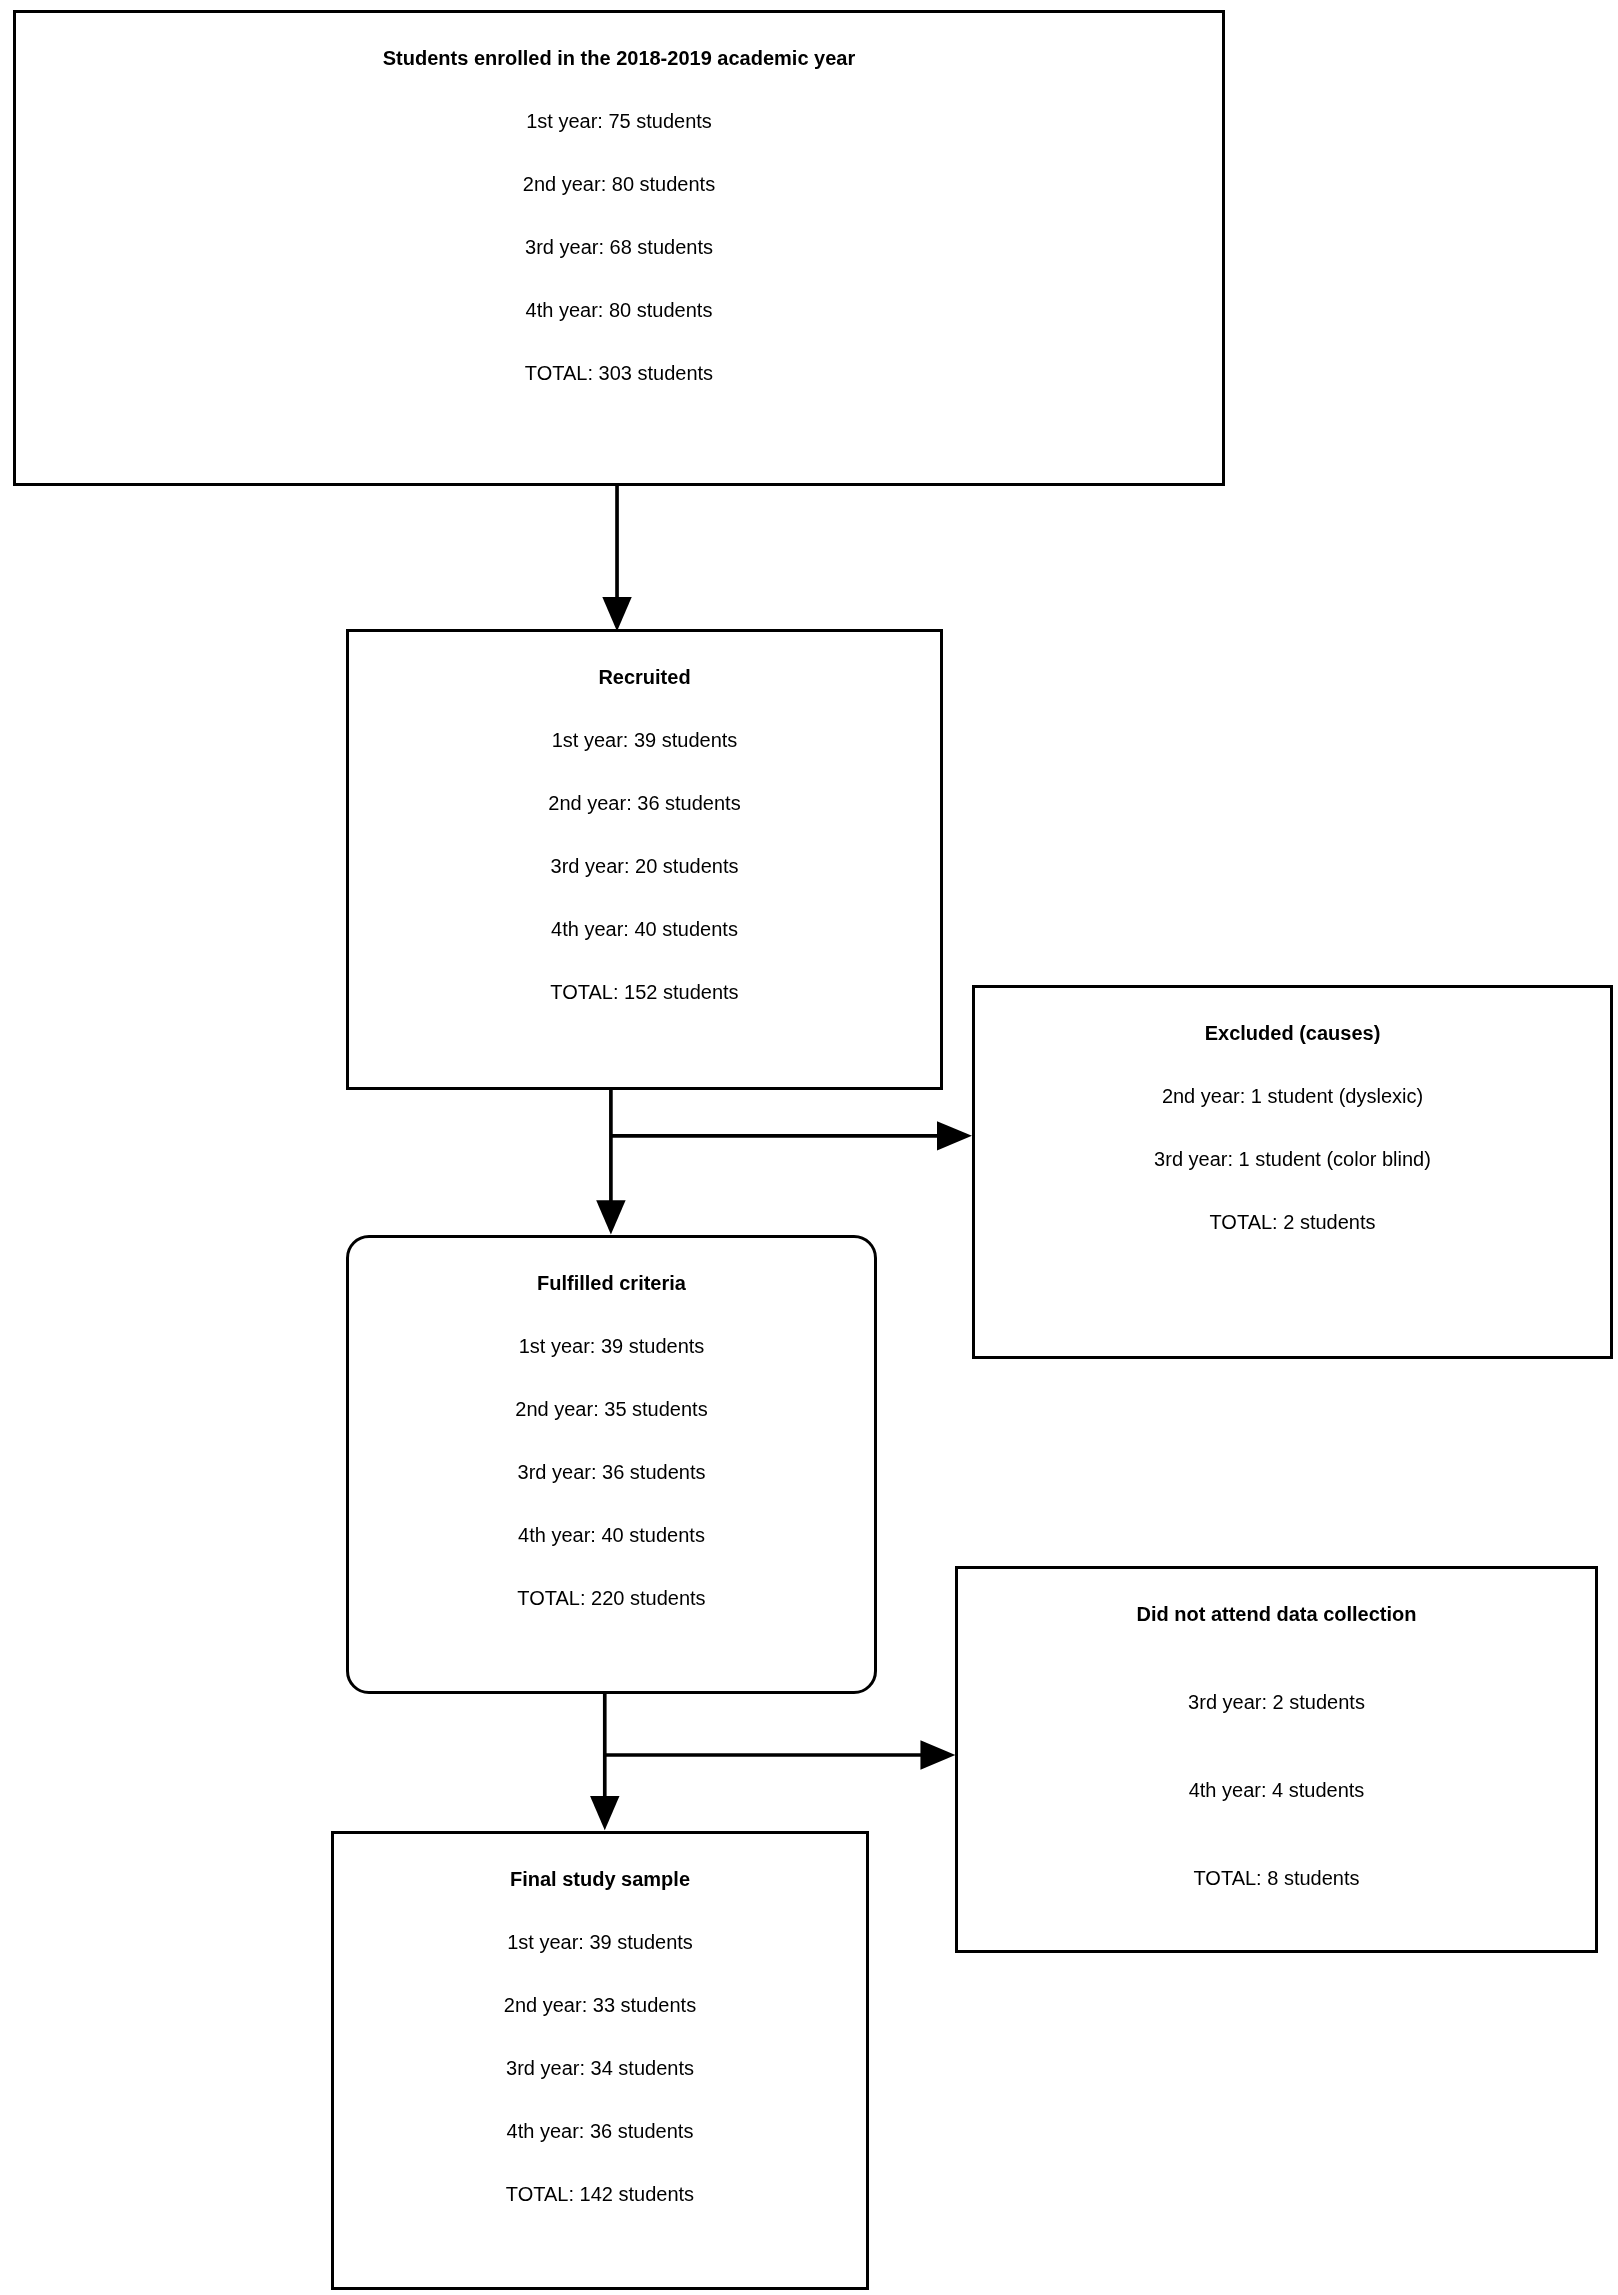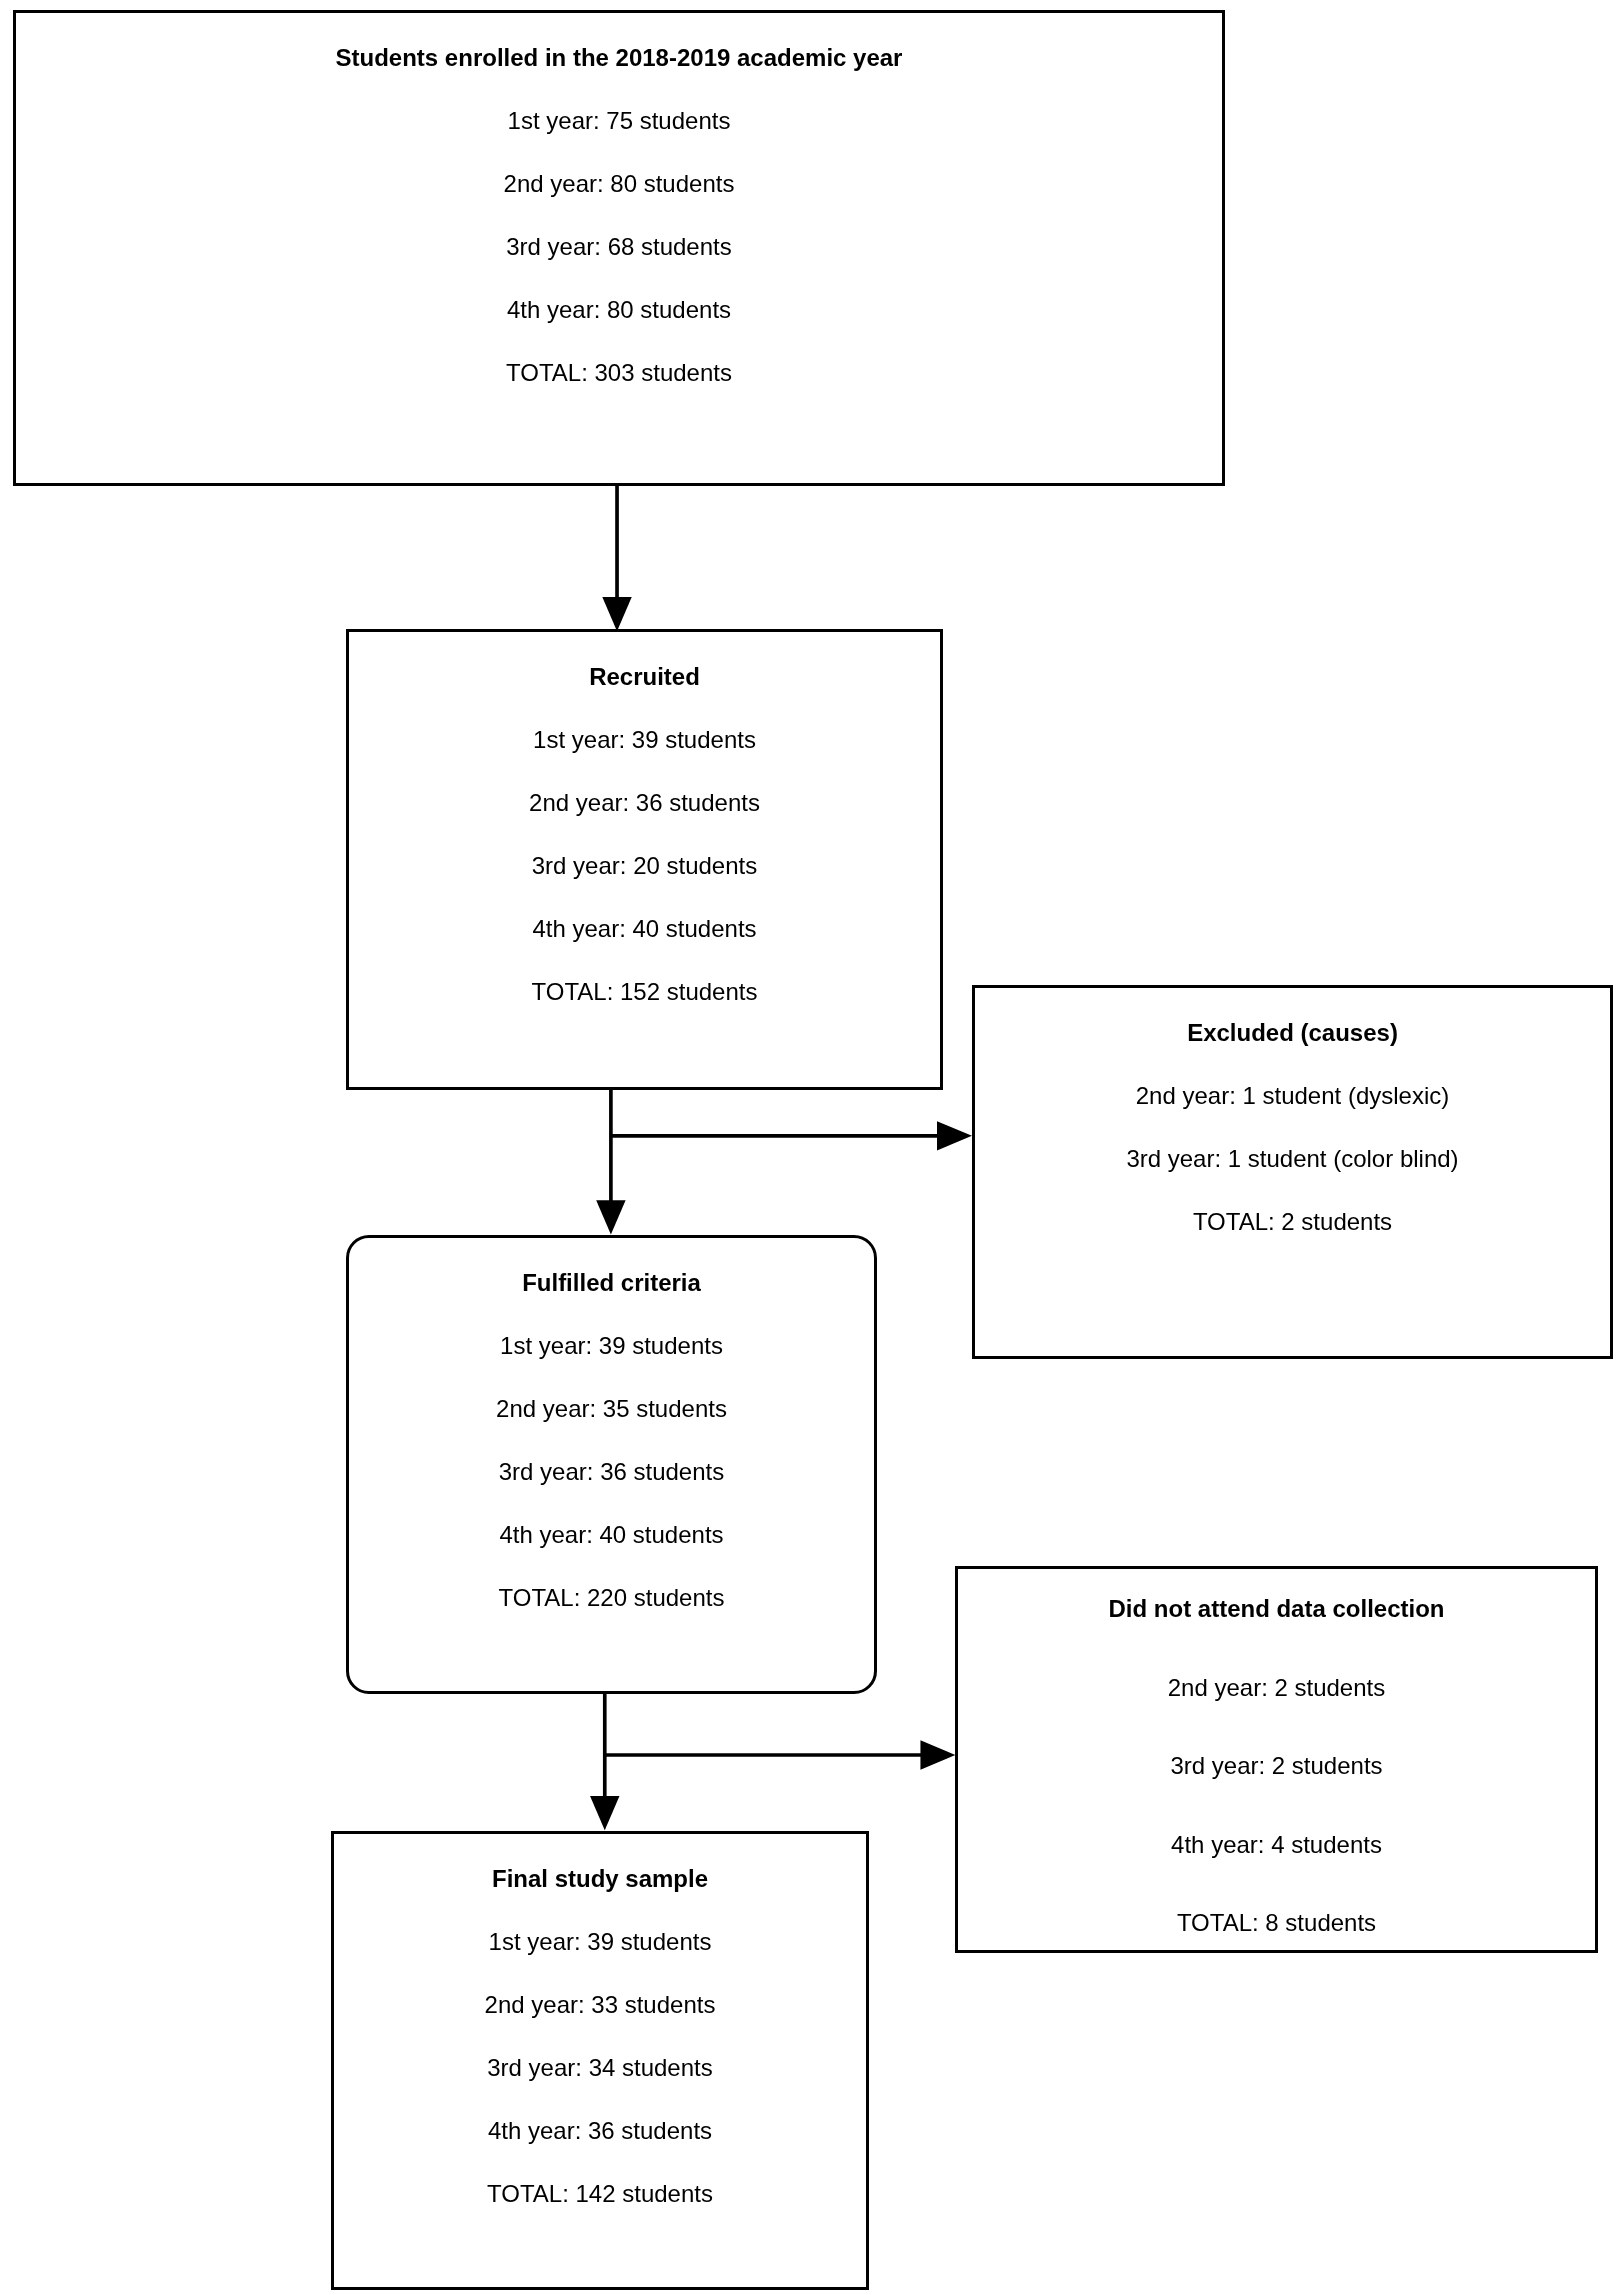--- a/index.html
+++ b/index.html
@@ -19,21 +19,21 @@
     background: #ffffff;
     display: flex;
     flex-direction: column;
     padding-top: 13.5px;
   }
   .fc-row {
     height: 63px;
     display: flex;
     align-items: center;
     justify-content: center;
-    font-size: 24px;
+    font-size: 20px;
     line-height: 1;
     white-space: nowrap;
   }
   .fc-title { font-weight: bold; }
   #connector-svg {
     position: absolute;
     left: 0; top: 0;
     width: 1619px;
     height: 2295px;
   }
@@ -92,21 +92,20 @@
     <div class="fc-row fc-title">Fulfilled criteria</div>
     <div class="fc-row">1st year: 39 students</div>
     <div class="fc-row">2nd year: 35 students</div>
     <div class="fc-row">3rd year: 36 students</div>
     <div class="fc-row">4th year: 40 students</div>
     <div class="fc-row">TOTAL: 220 students</div>
   </div>
 
   <div class="fc-box" style="left:955px; top:1566px; width:643px; height:387px;gap:25px;">
     <div class="fc-row fc-title">Did not attend data collection</div>
-    <div class="fc-row">2nd year: 2 students</div>
     <div class="fc-row">3rd year: 2 students</div>
     <div class="fc-row">4th year: 4 students</div>
     <div class="fc-row">TOTAL: 8 students</div>
   </div>
 
   <div class="fc-box" style="left:331px; top:1831px; width:538px; height:459px;">
     <div class="fc-row fc-title">Final study sample</div>
     <div class="fc-row">1st year: 39 students</div>
     <div class="fc-row">2nd year: 33 students</div>
     <div class="fc-row">3rd year: 34 students</div>

